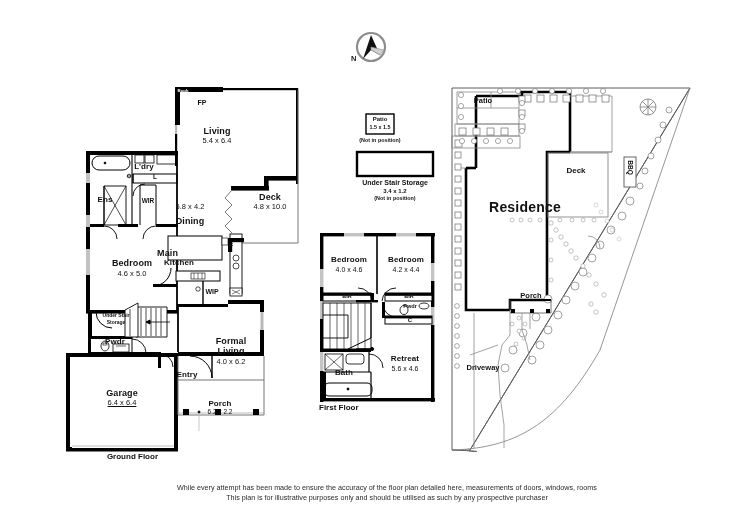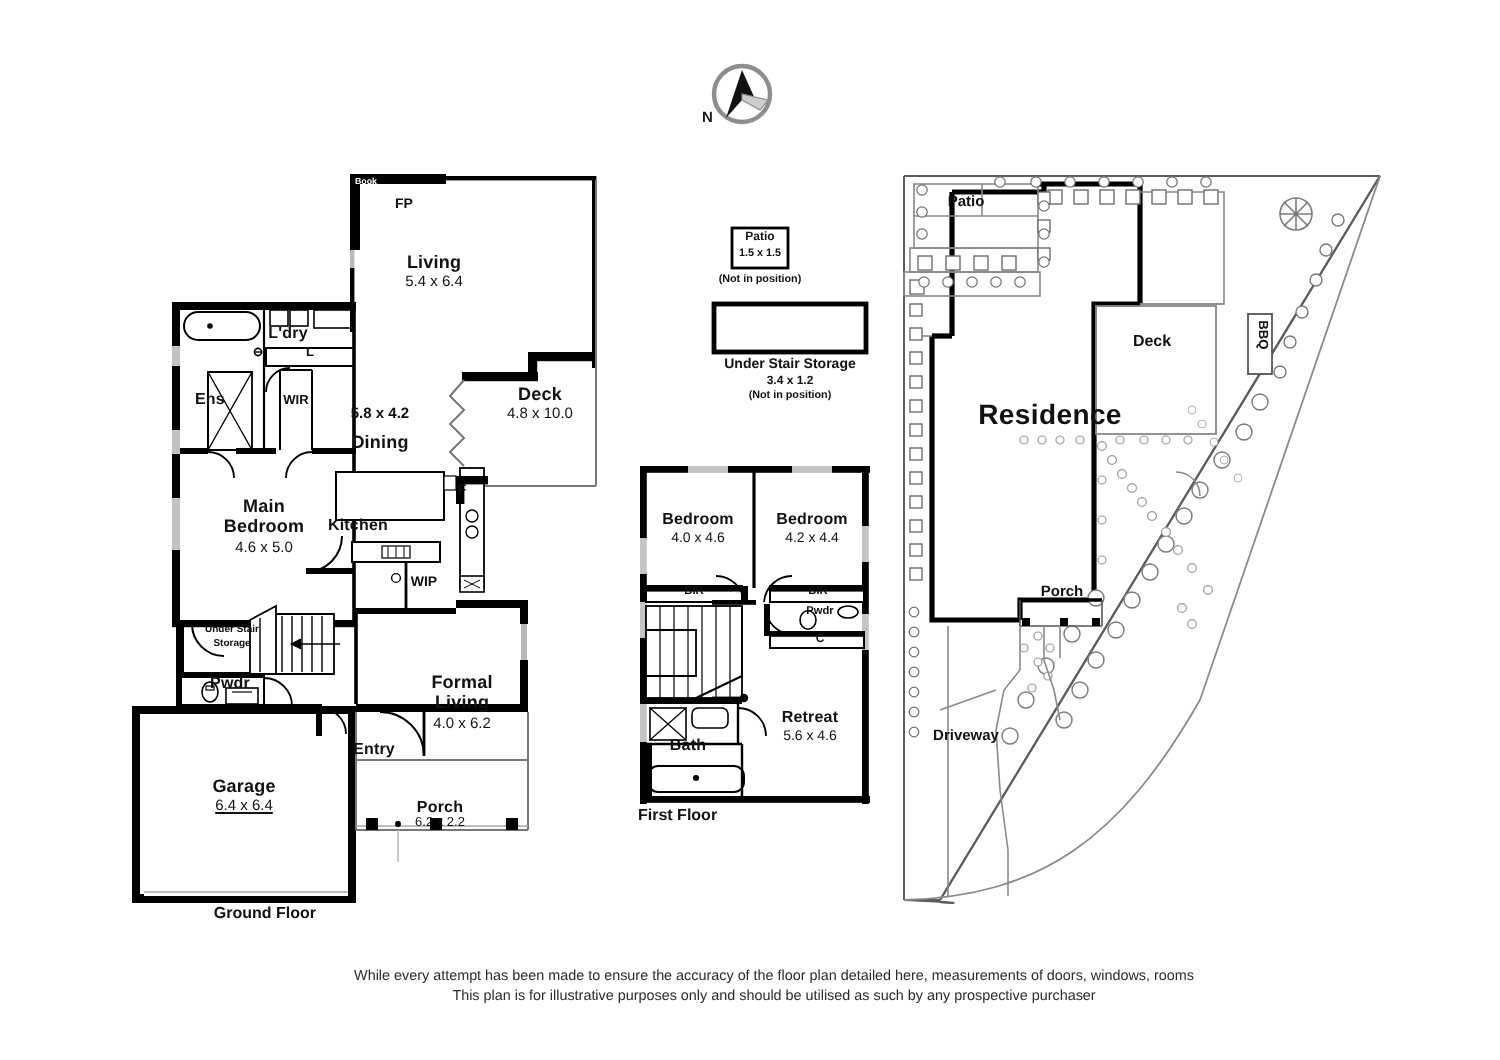--- a/index.html
+++ b/index.html
@@ -179,26 +179,26 @@
       <path d="M199 415 L199 431" stroke="#bbb" stroke-width=".8"></path>
 
       <path d="M66 451 L178 451" stroke="#000" stroke-width="1"></path>
     </g>
   </svg>
 
   <div class="lbl rname" style="left:182px;top:127px;width:70px;">Living</div>
   <div class="lbl rdim" style="left:182px;top:137px;width:70px;">5.4 x 6.4</div>
 
   <div class="lbl rname" style="left:155px;top:193px;width:70px;margin-top:24px;">Dining</div>
-  <div class="lbl rdim" style="left:155px;top:203px;width:70px;font-weight:bold;">5.8 x 4.2</div>
+  <div class="lbl rdim" style="left:155px;top:203px;width:70px;">5.8 x 4.2</div>
 
   <div class="lbl rname" style="left:235px;top:193px;width:70px;">Deck</div>
   <div class="lbl rdim" style="left:235px;top:203px;width:70px;">4.8 x 10.0</div>
 
-  <div class="lbl rname" style="left:86px;top:249px;width:92px;">Main</div>
+  <div class="lbl rname" style="left:86px;top:249px;width:92px;text-align:right;">Main</div>
   <div class="lbl rname" style="left:86px;top:259px;width:92px;">Bedroom</div>
   <div class="lbl rdim" style="left:86px;top:270px;width:92px;">4.6 x 5.0</div>
 
   <div class="lbl rname" style="left:80px;top:389px;width:84px;">Garage</div>
   <div class="lbl rdim" style="left:80px;top:399px;width:84px;text-decoration:underline;">6.4 x 6.4</div>
 
   <div class="lbl rname" style="left:190px;top:337px;width:82px;">Formal</div>
   <div class="lbl rname" style="left:190px;top:347px;width:82px;">Living</div>
   <div class="lbl rdim" style="left:190px;top:358px;width:82px;">4.0 x 6.2</div>
 

